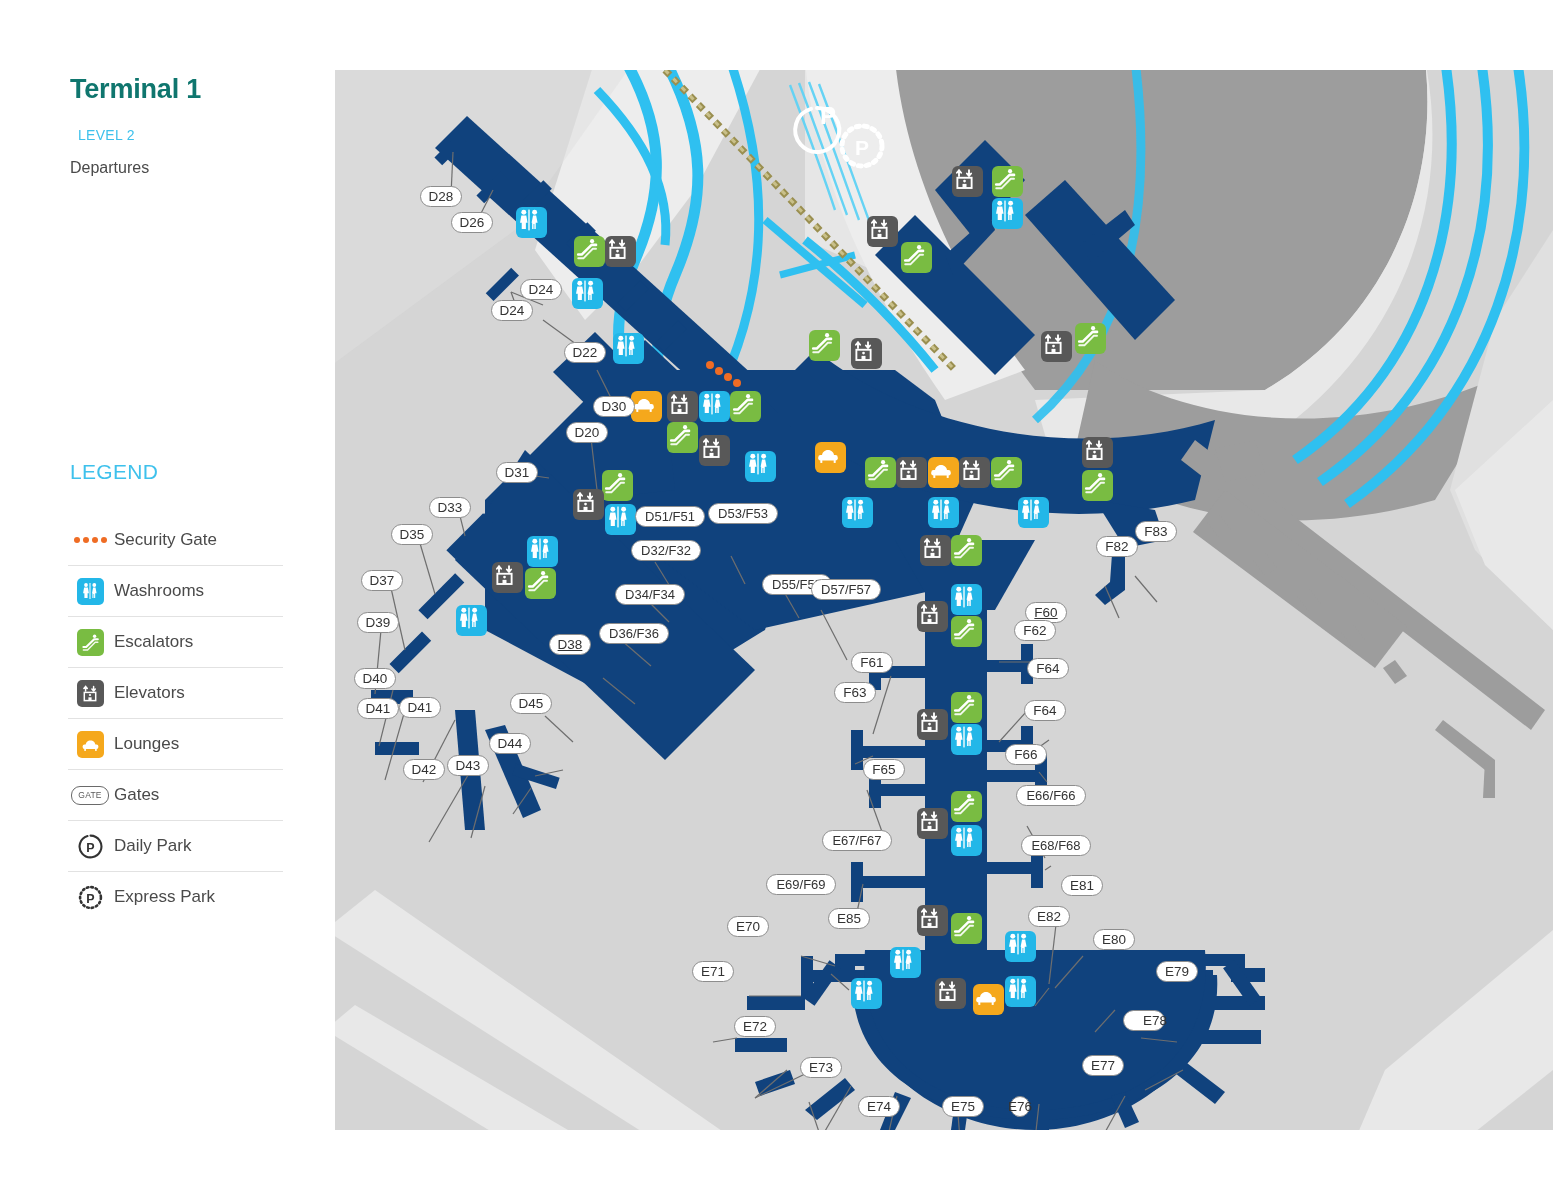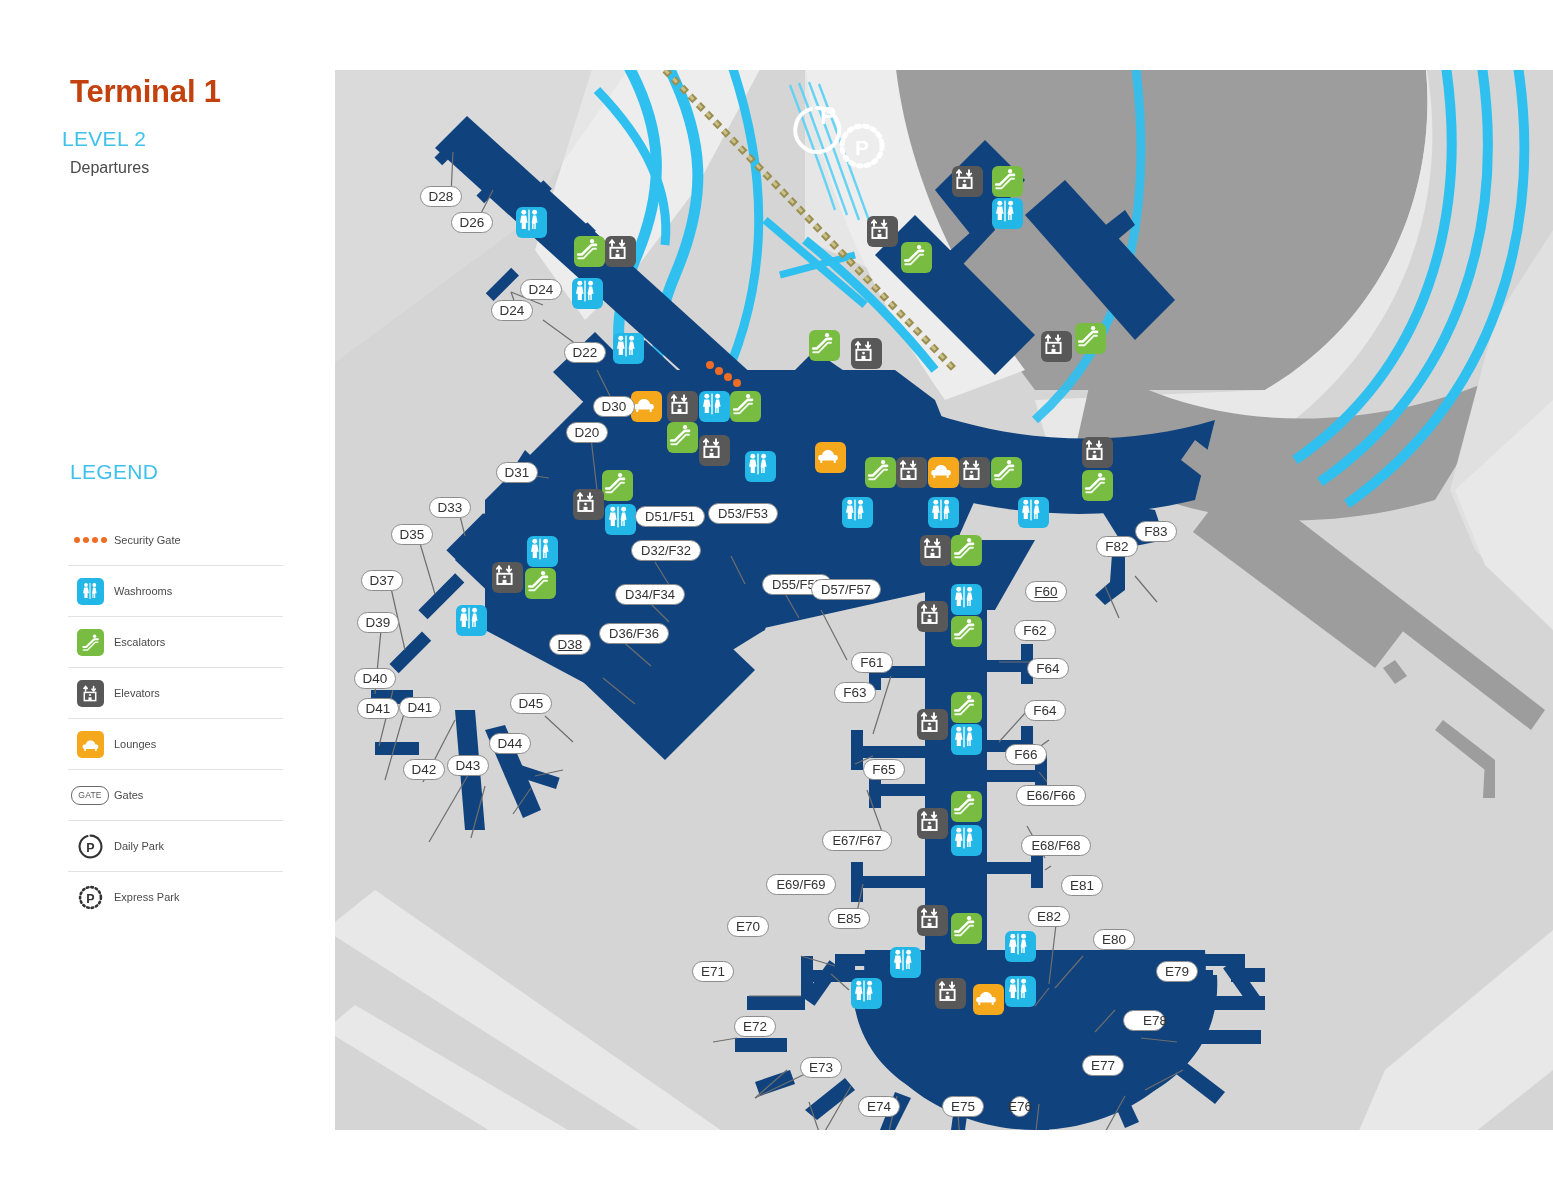--- a/index.html
+++ b/index.html
@@ -5,30 +5,30 @@
   html,body{margin:0;padding:0;}
   body{
     width:1553px;height:1200px;background:#ffffff;
     font-family:"Liberation Sans",sans-serif;
     overflow:hidden;position:relative;
   }
   #root{position:absolute;inset:0;}
 
   
   .panel{position:absolute;left:0;top:0;width:335px;height:1200px;background:#fff;}
-  .t-title{position:absolute;left:70px;top:74px;font-size:31px;font-weight:bold;color:#c2410c;letter-spacing:-.2px;}
-  .t-level{position:absolute;left:62px;top:127px;font-size:21px;color:#3ec1ec;letter-spacing:.3px;}
+  .t-title{position:absolute;left:70px;top:74px;font-size:27px;font-weight:bold;color:#0f766e;letter-spacing:-.2px;}
+  .t-level{position:absolute;left:78px;top:127px;font-size:14px;color:#3ec1ec;letter-spacing:.3px;}
   .t-dep{position:absolute;left:70px;top:159px;font-size:16px;color:#4a4a4a;}
 
   .legend-title{position:absolute;left:70px;top:460px;font-size:21px;color:#3ec1ec;letter-spacing:.3px;}
   .legend{position:absolute;left:68px;top:515px;width:215px;}
   .lg-row{position:relative;height:50px;display:flex;align-items:center;border-bottom:1px solid #e2e2e2;}
   .lg-row:last-child{border-bottom:none;}
   .lg-ico{width:44px;min-width:44px;display:flex;align-items:center;justify-content:center;}
-  .lg-lbl{font-size:11px;color:#4a4a4a;padding-left:2px;}
+  .lg-lbl{font-size:17px;color:#4a4a4a;padding-left:2px;}
 
   
   .dots{display:flex;gap:3px;}
   .dots i{width:6px;height:6px;border-radius:50%;background:#ef6c24;display:block;}
 
   .sq{width:27px;height:27px;border-radius:5px;display:flex;align-items:center;justify-content:center;position:relative;}
   .sq.wash{background:#23b7e8;}
   .sq.esc{background:#79bc42;}
   .sq.elev{background:#585858;}
   .sq.lounge{background:#f5a81c;}
@@ -921,21 +921,21 @@
         <div class="gl" style="left: 214px; top: 564px; width: 42px; text-decoration: underline;">D38</div>
         <div class="gl wide" style="left: 264px; top: 553px; width: 70px;">D36/F36</div>
         <div class="gl wide" style="left: 280px; top: 514px; width: 70px;">D34/F34</div>
         <div class="gl wide" style="left: 296px; top: 470px; width: 70px;">D32/F32</div>
         <div class="gl wide" style="left: 300px; top: 436px; width: 70px; text-align: right;">D51/F51</div>
         <div class="gl wide" style="left: 373px; top: 433px; width: 70px;">D53/F53</div>
         <div class="gl wide" style="left: 427px; top: 466px; width: 70px; margin-top: 38px;">D55/F55</div>
         <div class="gl wide" style="left: 476px; top: 509px; width: 70px;">D57/F57</div>
         <div class="gl" style="left: 761px; top: 466px; width: 42px;">F82</div>
         <div class="gl" style="left: 800px; top: 451px; width: 42px;">F83</div>
-        <div class="gl" style="left: 690px; top: 511px; width: 42px; text-decoration: underline;">F60</div>
+        <div class="gl" style="left: 690px; top: 532px; width: 42px; text-decoration: underline;">F60</div>
         <div class="gl" style="left: 679px; top: 550px; width: 42px;">F62</div>
         <div class="gl" style="left: 516px; top: 582px; width: 42px;">F61</div>
         <div class="gl" style="left: 692px; top: 588px; width: 42px;">F64</div>
         <div class="gl" style="left: 689px; top: 630px; width: 42px;">F64</div>
         <div class="gl" style="left: 499px; top: 612px; width: 42px;">F63</div>
         <div class="gl" style="left: 528px; top: 689px; width: 42px;">F65</div>
         <div class="gl" style="left: 670px; top: 674px; width: 42px;">F66</div>
         <div class="gl wide" style="left: 681px; top: 715px; width: 70px;">E66/F66</div>
         <div class="gl wide" style="left: 487px; top: 760px; width: 70px;">E67/F67</div>
         <div class="gl wide" style="left: 686px; top: 765px; width: 70px;">E68/F68</div>

